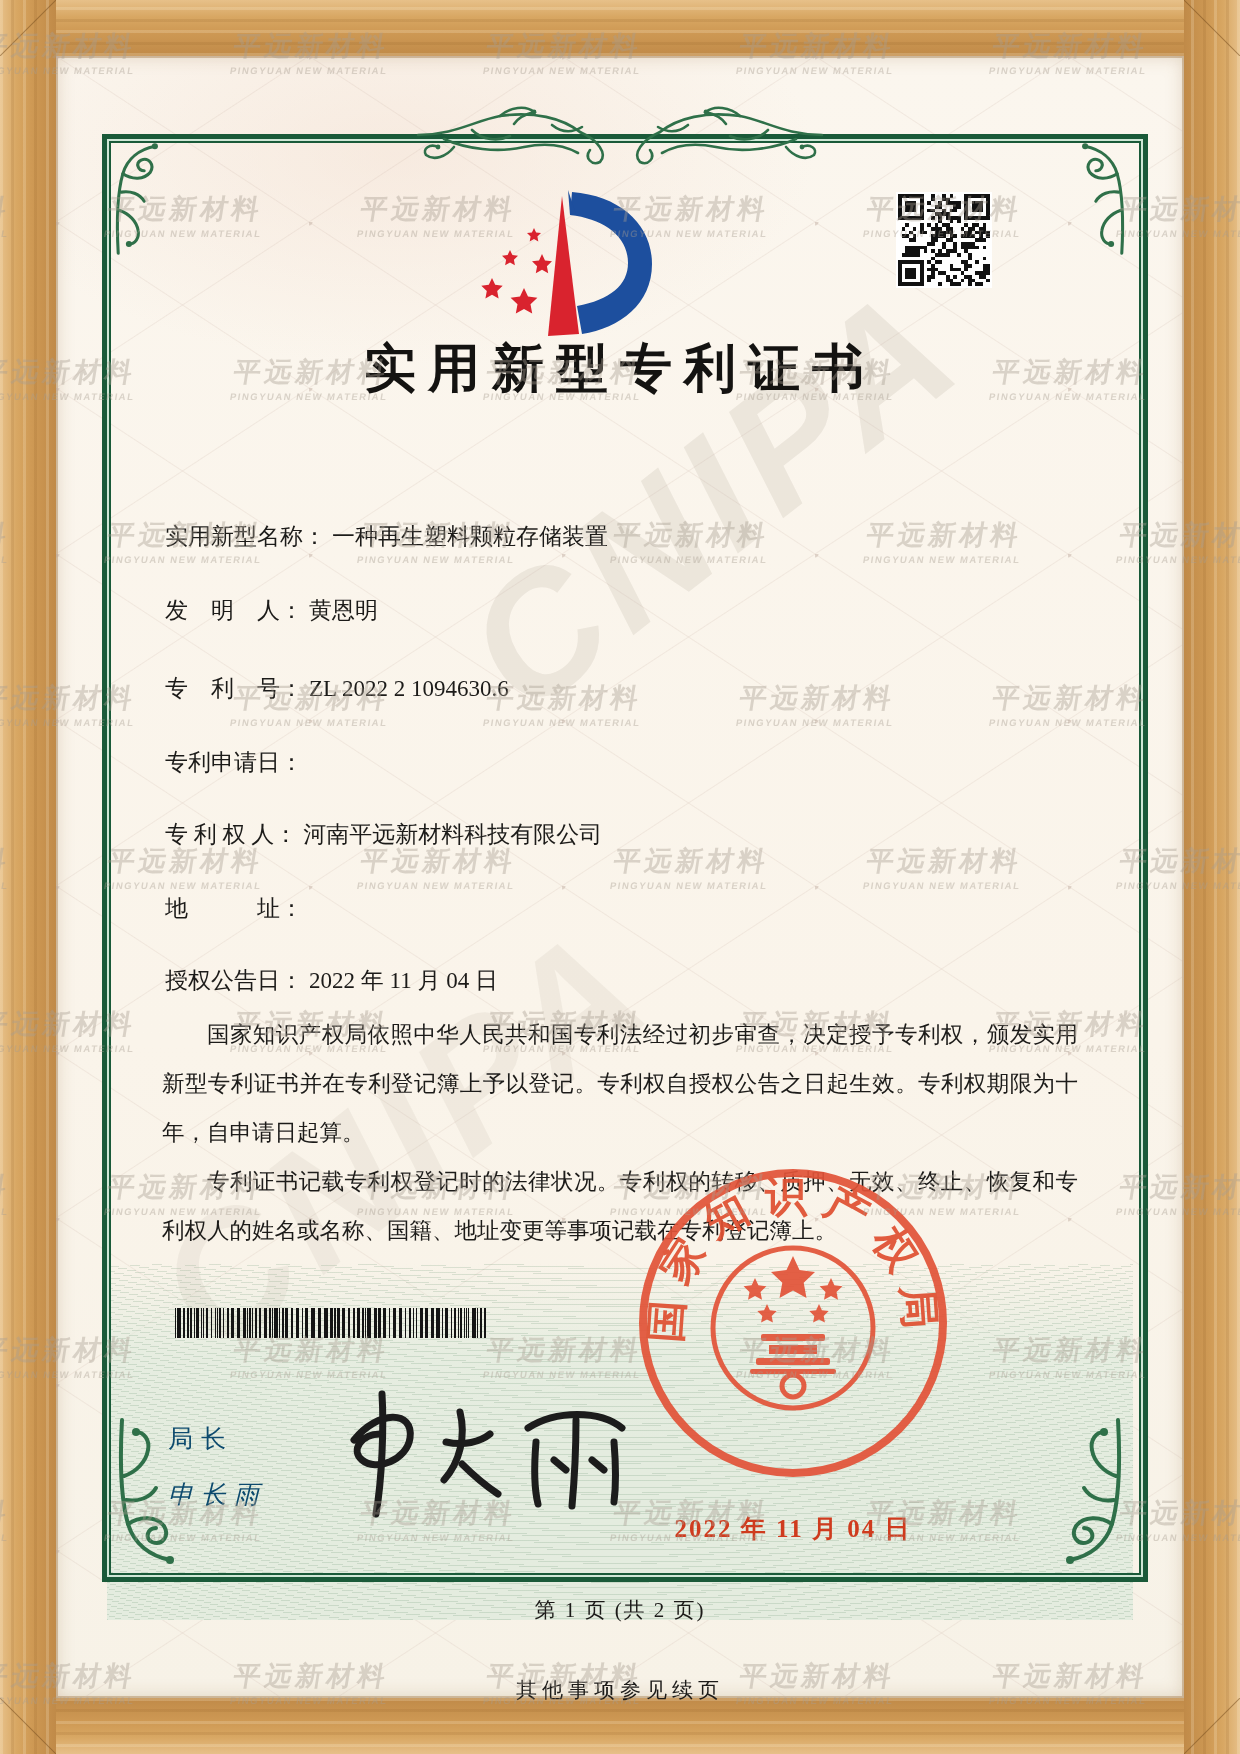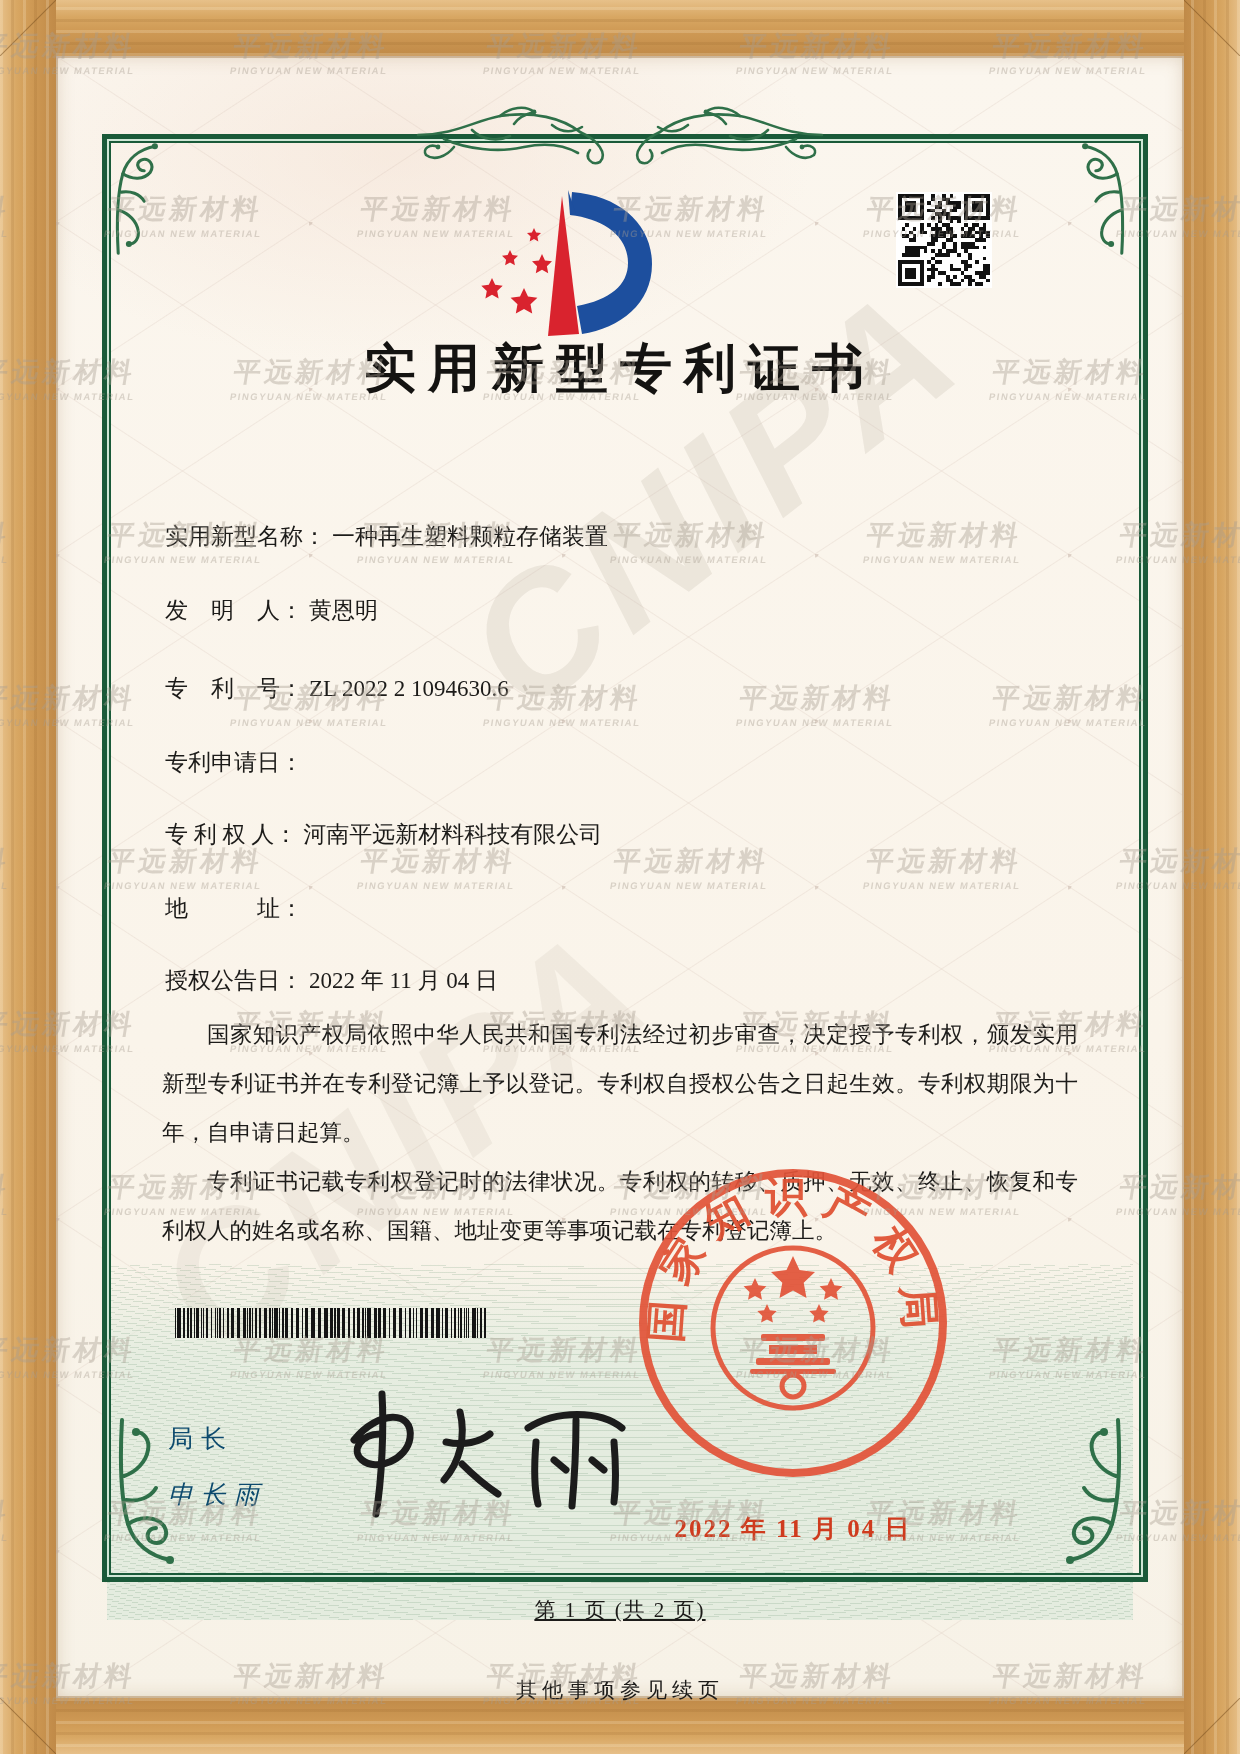--- a/index.html
+++ b/index.html
@@ -72,21 +72,21 @@
   .grantwrap{position:relative;display:flex;width:100%;}
   .body-text{position:absolute;left:162px;top:1010px;width:916px;font-size:22.5px;line-height:49px;text-align:justify;}
   .body-text p{margin:0;text-indent:2em;}
   .barcode{position:absolute;left:175px;top:1308px;width:316px;height:30px;}
   .signer{position:absolute;left:168px;font-size:25px;letter-spacing:8px;color:#0c4a6e;}
   .signer-title{top:1422px;} .signer-name{top:1478px;font-style:italic;}
   .signature{position:absolute;left:318px;top:1376px;}
   .seal{position:absolute;left:628px;top:1158px;z-index:6;opacity:.92;}
   .seal-date{position:absolute;left:628px;top:1512px;width:330px;text-align:center;z-index:7;
     color:#cf3b1e;font-size:25px;letter-spacing:2px;font-weight:bold;}
-  .page-footer{position:absolute;left:102px;top:1596px;width:1036px;text-align:center;font-size:21px;letter-spacing:2px;text-decoration:underline;}
+  .page-footer{position:absolute;left:102px;top:1596px;width:1036px;text-align:center;font-size:21px;letter-spacing:2px;}
   .cont-note{position:absolute;left:0;top:1676px;width:1240px;text-align:center;font-size:21px;letter-spacing:5px;}
 </style>
 </head>
 <body>
 
 <div class="stage">
 
   <div class="wood wood-h wood-top"></div>
   <div class="wood wood-h wood-bottom"></div>
   <div class="wood wood-v wood-left"></div>

